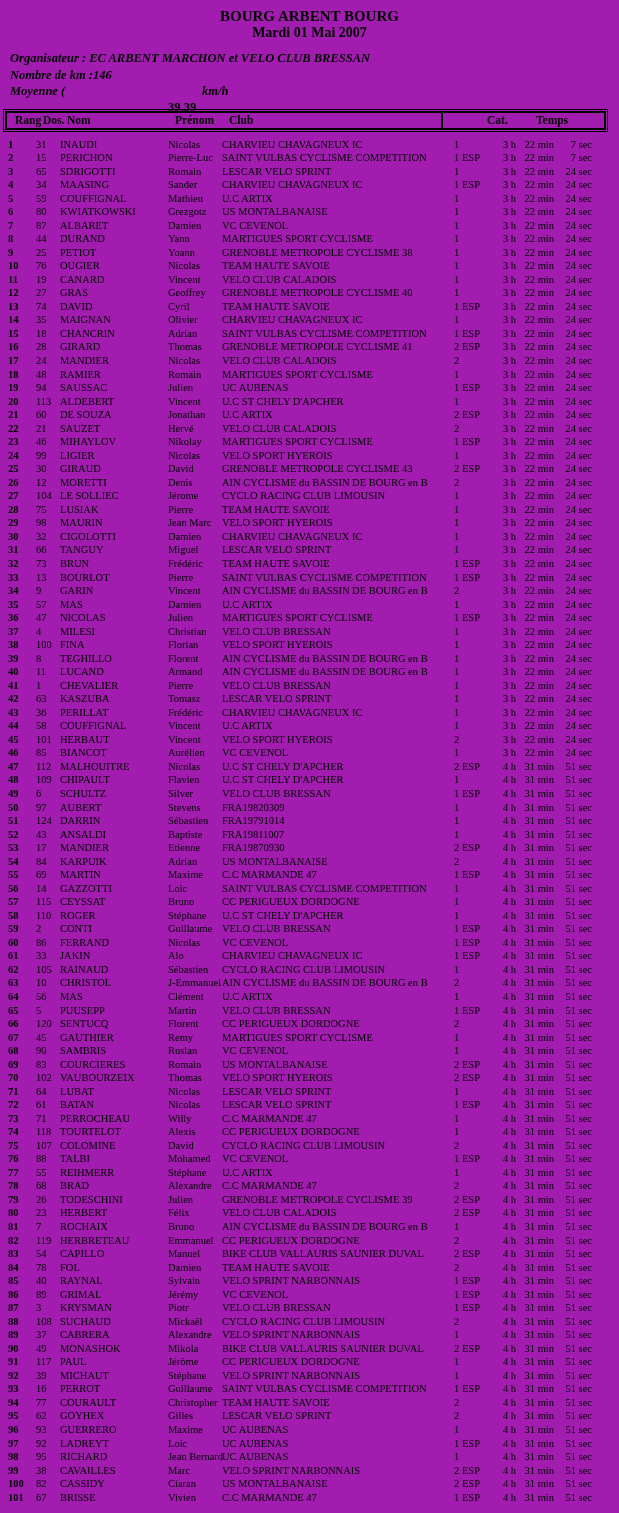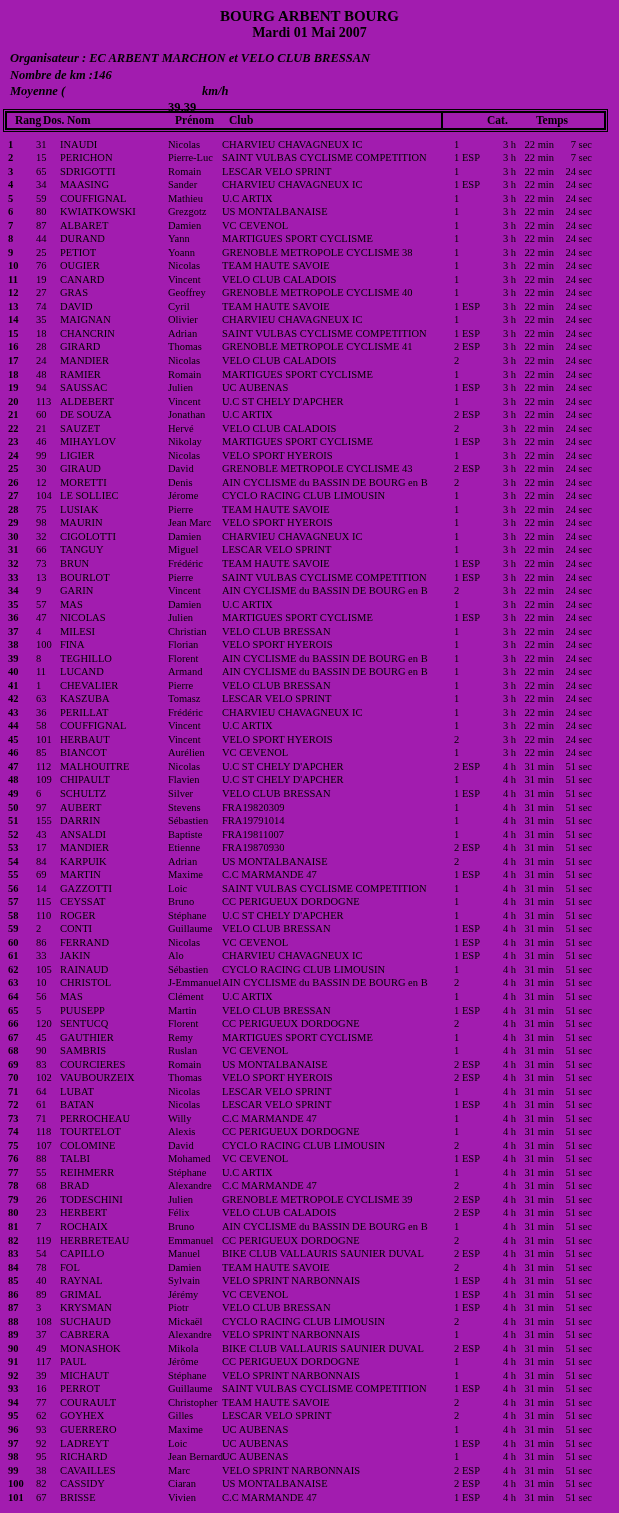--- a/index.html
+++ b/index.html
@@ -696,21 +696,21 @@
       <span class="c-prenom">Stevens</span>
       <span class="c-club">FRA19820309</span>
       <span class="c-cat">1</span>
       <span class="c-h">4 h</span>
       <span class="c-min">31 min</span>
       <span class="c-sec">51 sec</span>
     </div>
 
     <div class="row">
       <span class="c-rang">51</span>
-      <span class="c-dos">155</span>
+      <span class="c-dos">124</span>
       <span class="c-nom">DARRIN</span>
       <span class="c-prenom">Sébastien</span>
       <span class="c-club">FRA19791014</span>
       <span class="c-cat">1</span>
       <span class="c-h">4 h</span>
       <span class="c-min">31 min</span>
       <span class="c-sec">51 sec</span>
     </div>
 
     <div class="row">

